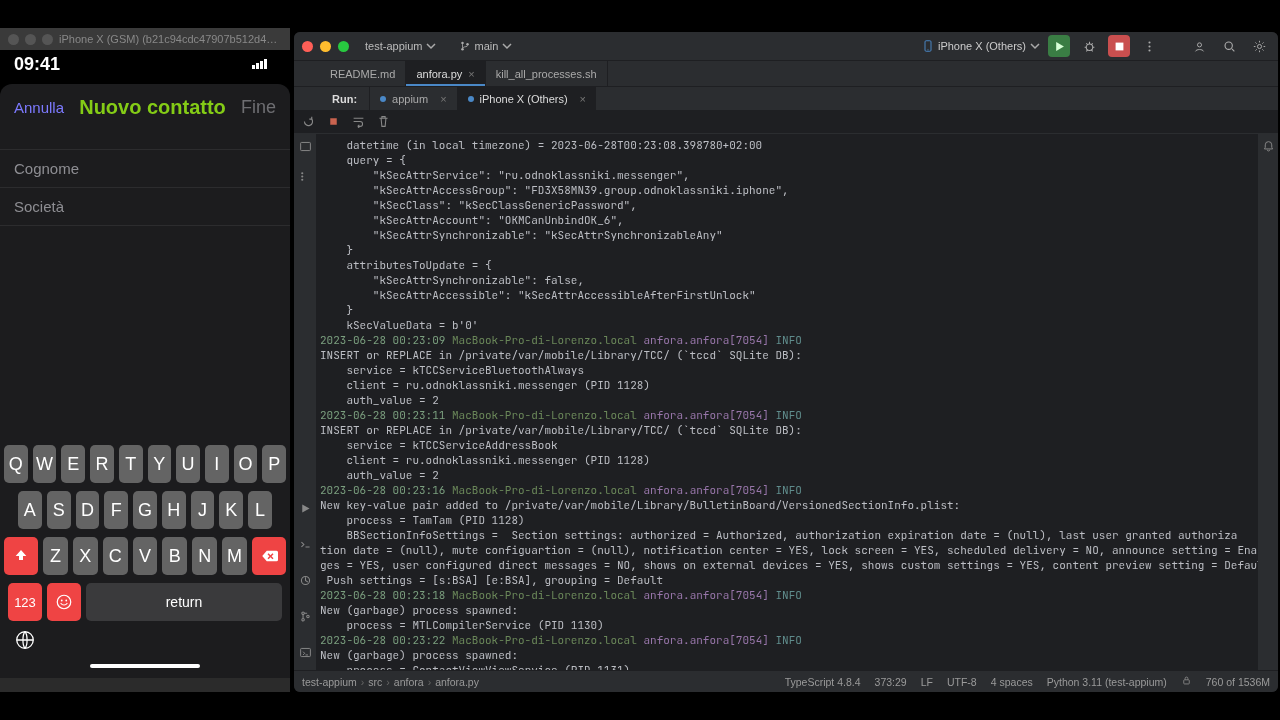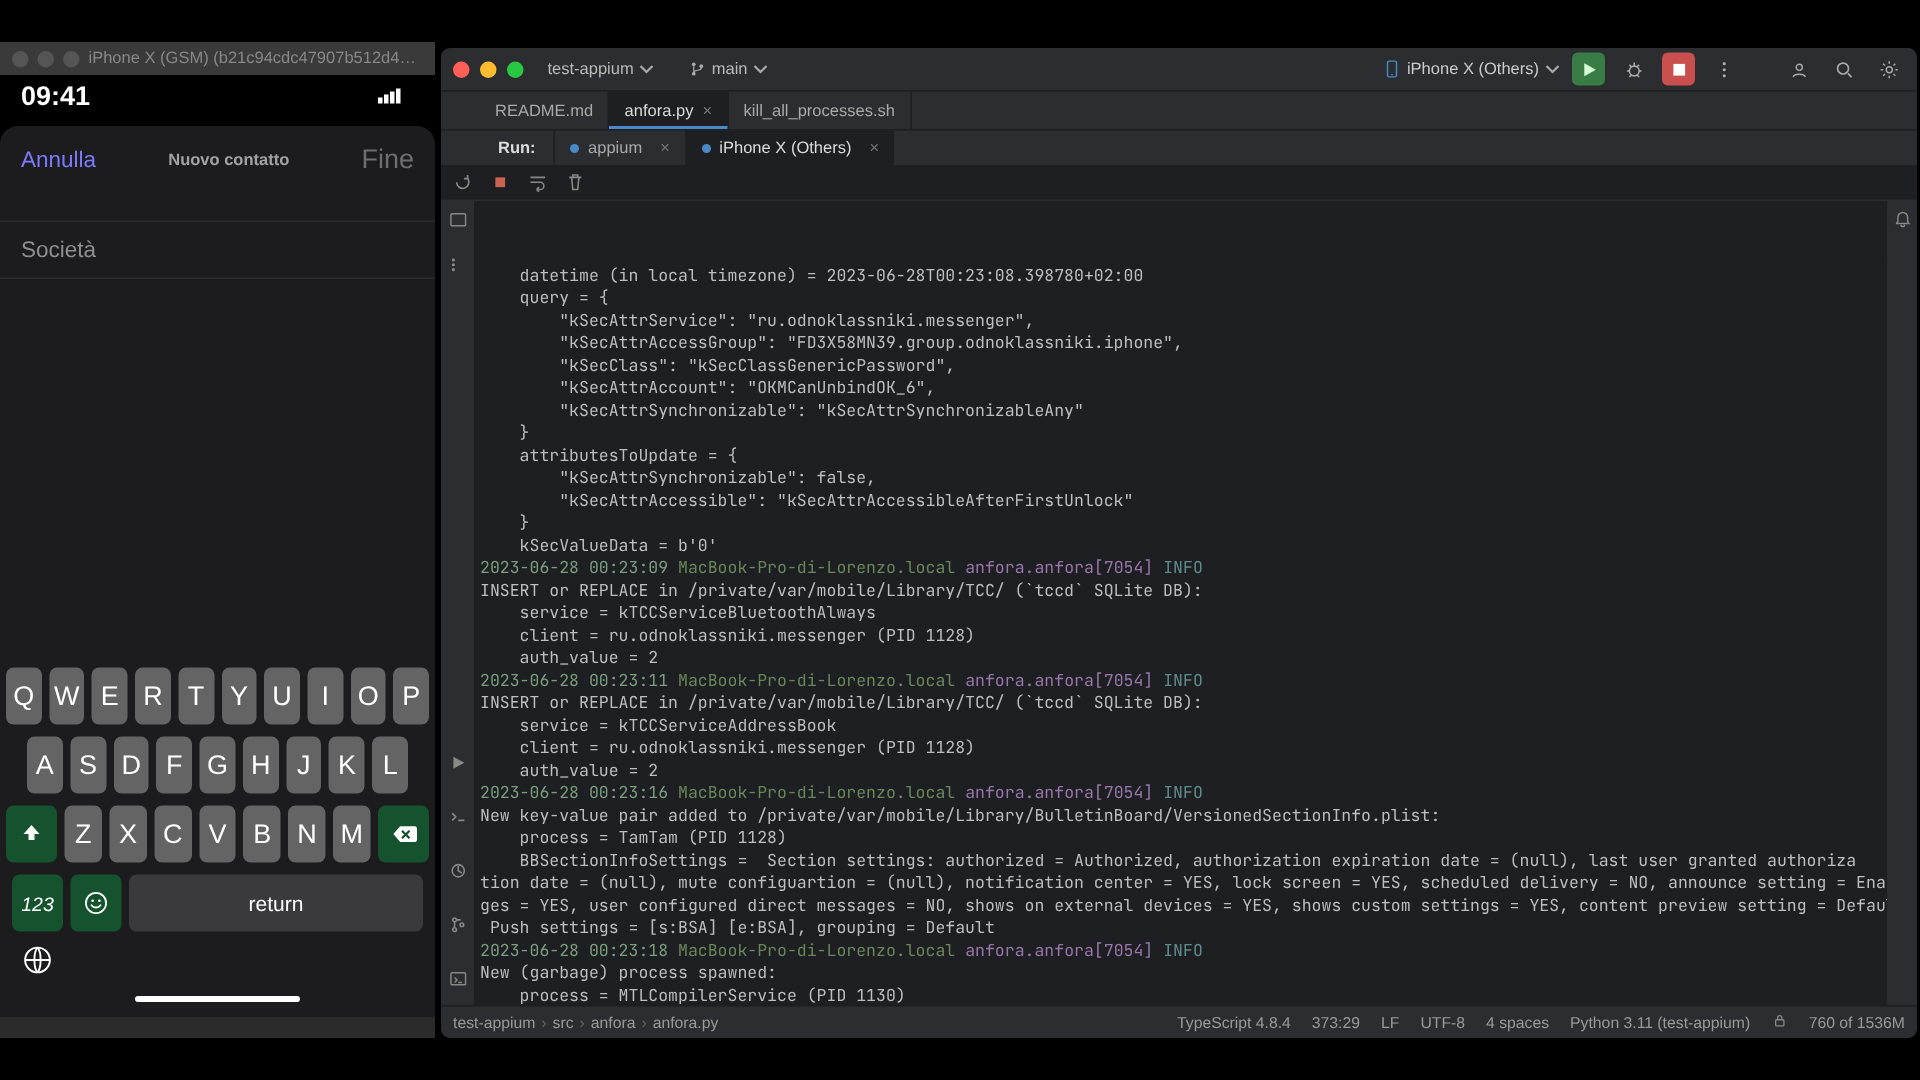--- a/index.html
+++ b/index.html
@@ -70,21 +70,21 @@
     margin-top: 6px;
     height: 392px;
   }
   .sheet-header {
     display:flex;
     justify-content:space-between;
     align-items:center;
     padding: 12px 14px;
   }
   .sheet-cancel { color:#7d7aff; font-size:15px; }
-  .sheet-title  { color:#a3a3a3; font-weight:600; font-size:11px; }
+  .sheet-title  { color:#84cc16; font-weight:600; font-size:20px; }
   .sheet-done   { color:#6e6e72; font-size:18px; }
   .avatar-wrap { display:flex; flex-direction:column; align-items:center; margin-top:10px; }
   .avatar-circle {
     width: 130px; height:130px; border-radius:50%;
     background:#8e8e93;
     display:flex; align-items:center; justify-content:center;
   }
   .avatar-circle svg { width:80px; height:80px; }
   .add-photo { color:#7d7aff; font-size:14px; margin-top:10px; }
   .fields { margin-top:18px; }
@@ -106,21 +106,21 @@
   .key {
     background:#646464;
     color:#fff;
     border-radius:5px;
     height:38px;
     flex:1;
     display:flex; align-items:center; justify-content:center;
     font-size:18px;
     max-width:25px;
   }
-  .key-mod { background:#14532d; max-width:34px; flex:1.3;font-style:italic; }
+  .key-mod { background:#ef4444; max-width:34px; flex:1.3; }
   .key-wide { max-width:none; flex:4; font-size:14px; }
   .key-ret  { max-width:none; flex:1.8; font-size:14px; background:#3a3a3c; }
   .kb-bottom { display:flex; gap:5px; padding:0 4px; }
   .kb-globe { display:flex; justify-content:flex-start; padding:8px 10px 0; }
   .home-indicator { width:110px; height:4px; background:#fff; border-radius:3px; margin:10px auto 0; }
 
   
   .ide {
     position:absolute;
     left: 294px;
@@ -226,21 +226,20 @@
   .console {
     flex:1;
     background:#1e1f22;
     font-family: "JetBrains Mono", Menlo, Consolas, monospace;
     font-size:11px;
     line-height:15px;
     color:#bcbec4;
     padding:4px 0 4px 4px;
     white-space:pre;
     overflow:hidden;
-    margin-top:39px;
   }
   .log-ts   { color:#7a9e7e; }
   .log-host { color:#6a8759; }
   .log-src  { color:#9876aa;text-align:right; }
   .log-lvl  { color:#5f8c8c; }
 
   .ide-rightgutter {
     width:20px;
     background:#2b2d30;
     display:flex;
@@ -295,20 +294,21 @@
       </span>
     </div>
 
     <div class="contact-sheet">
       <div class="sheet-header">
         <span class="sheet-cancel">Annulla</span>
         <span class="sheet-title">Nuovo contatto</span>
         <span class="sheet-done">Fine</span>
       </div>
       <div class="fields">
+        <div class="field-row">Cognome</div>
         <div class="field-row">Società</div>
       </div>
     </div>
 
     <div class="keyboard">
       <div class="kb-row" id="kb-row1">
           <div class="key">Q</div>
           <div class="key">W</div>
           <div class="key">E</div>
           <div class="key">R</div>

